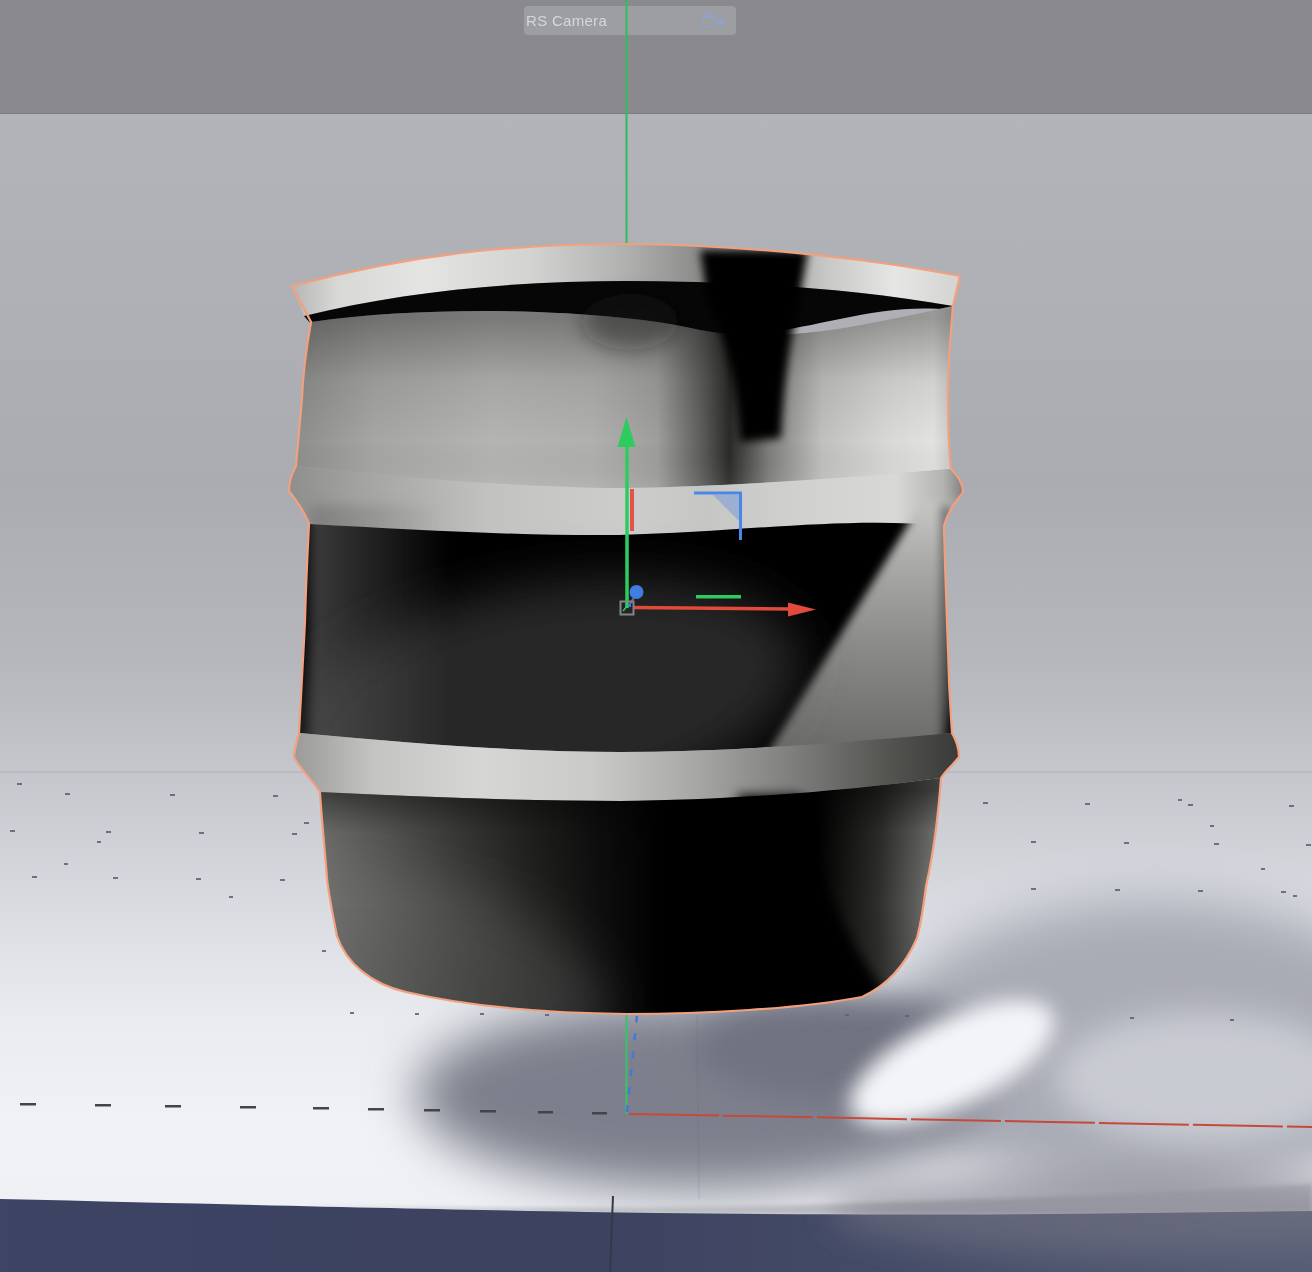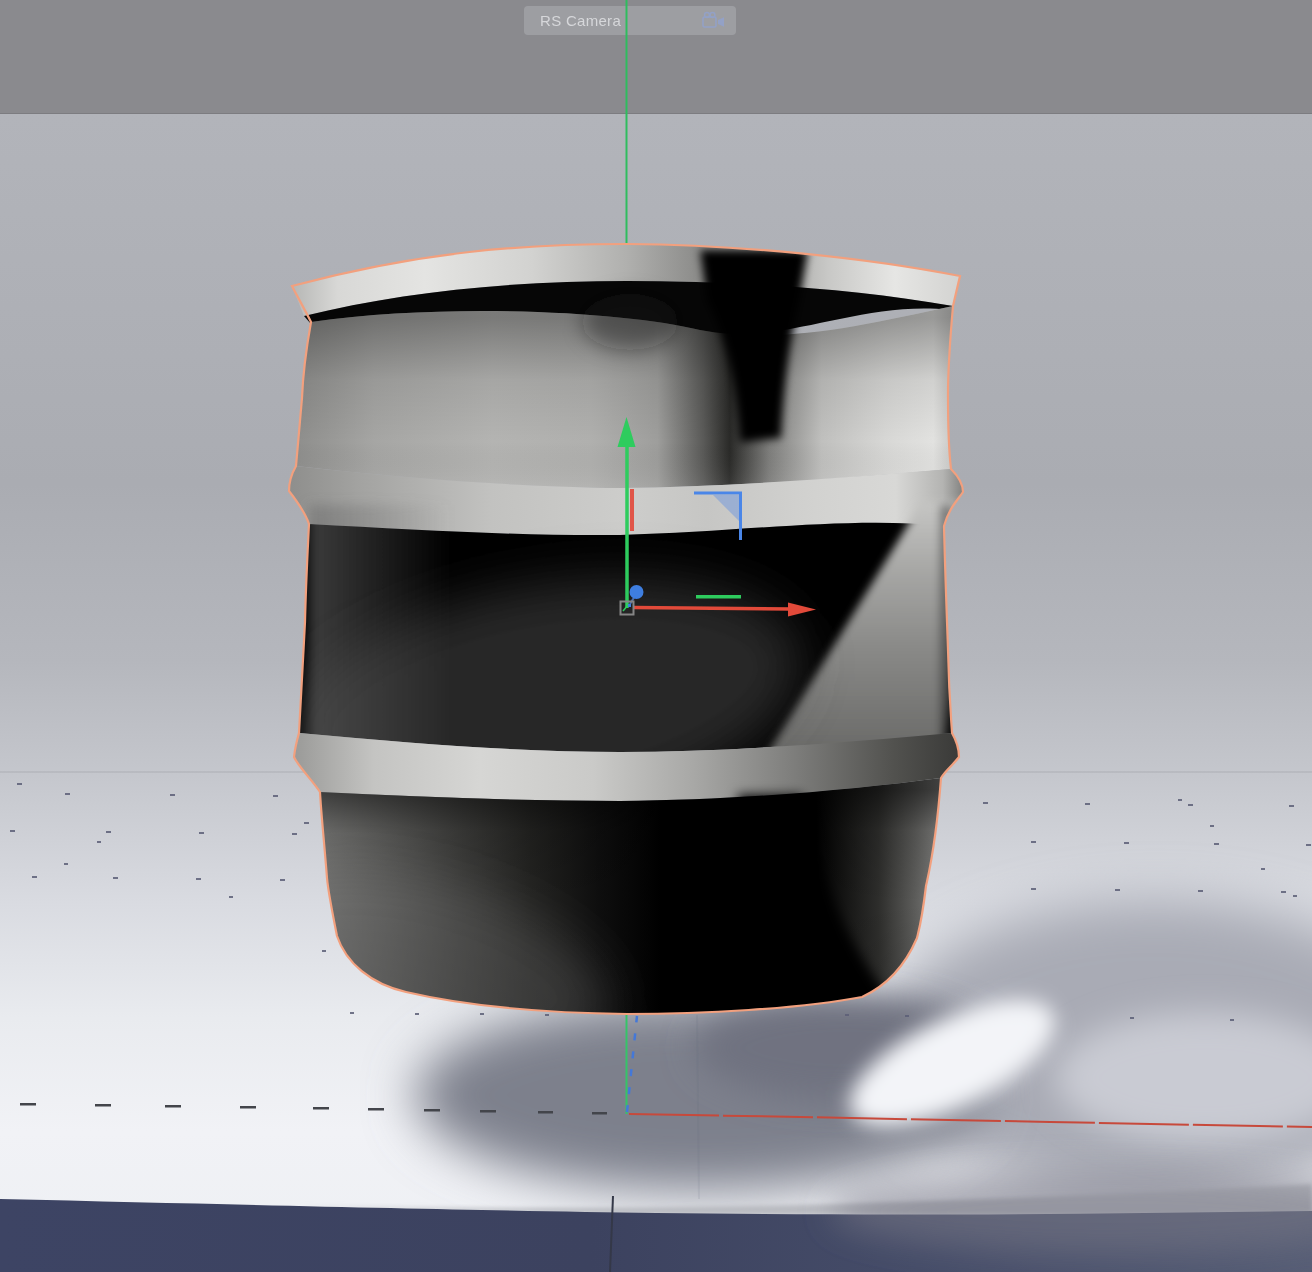--- a/index.html
+++ b/index.html
@@ -14,21 +14,21 @@
   .top-band{
     position:absolute;left:0;top:0;width:1312px;height:113px;
     background:#8a8a8e;border-bottom:1px solid #7c7c80;z-index:2;
   }
   .cam-pill{
     position:absolute;left:524px;top:6px;width:212px;height:29px;
     background:rgba(210,212,216,0.28);border-radius:4px;
     display:flex;align-items:center;z-index:3;
   }
   .cam-label{
-    margin-left:16px;font-size:15px;color:#d6d7da;letter-spacing:.3px;
+    margin-left:2px;font-size:15px;color:#d6d7da;letter-spacing:.3px;
     white-space:nowrap;
   }
   .cam-icon{position:absolute;right:7px;top:4px;}
   .scene-svg{position:absolute;left:0;top:0;z-index:4;pointer-events:none;}
   .scene-svg .hit{pointer-events:auto;}
 </style>
 </head>
 <body>
 
 <div class="stage">

